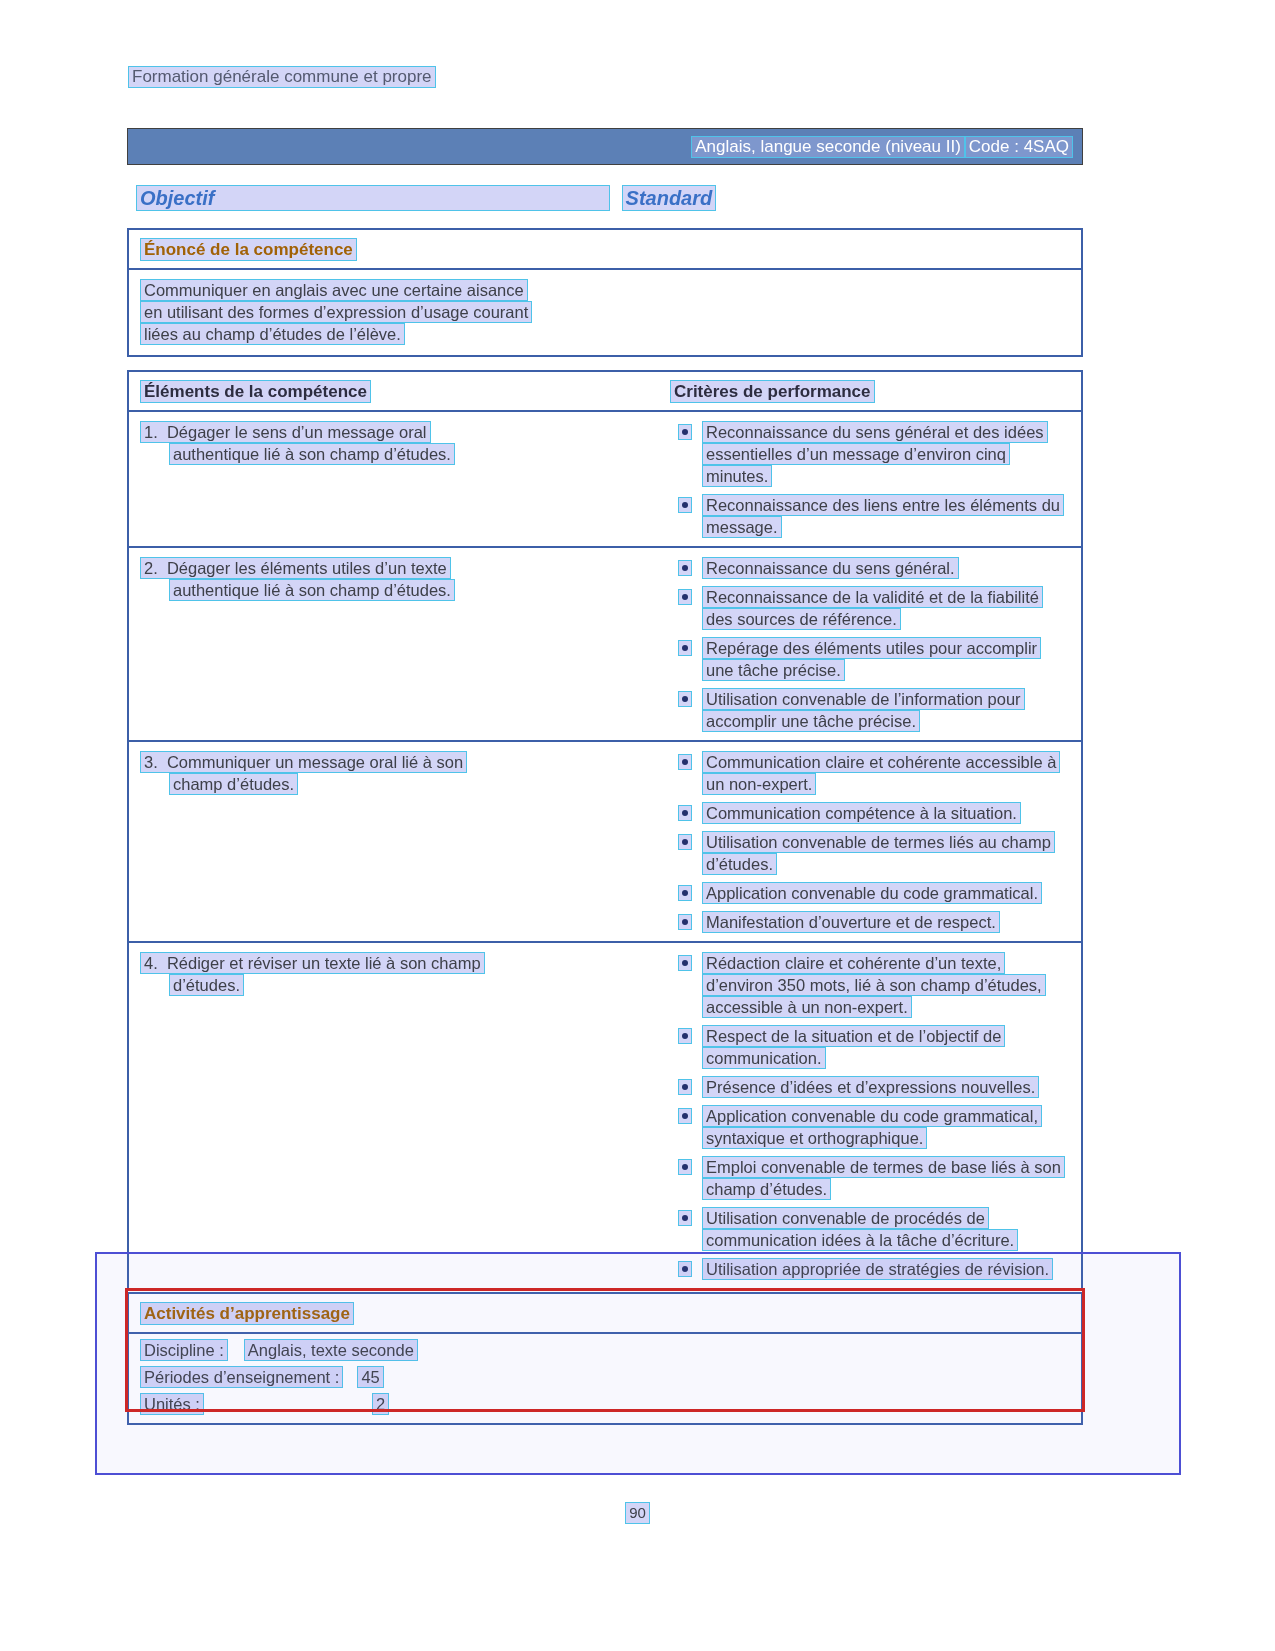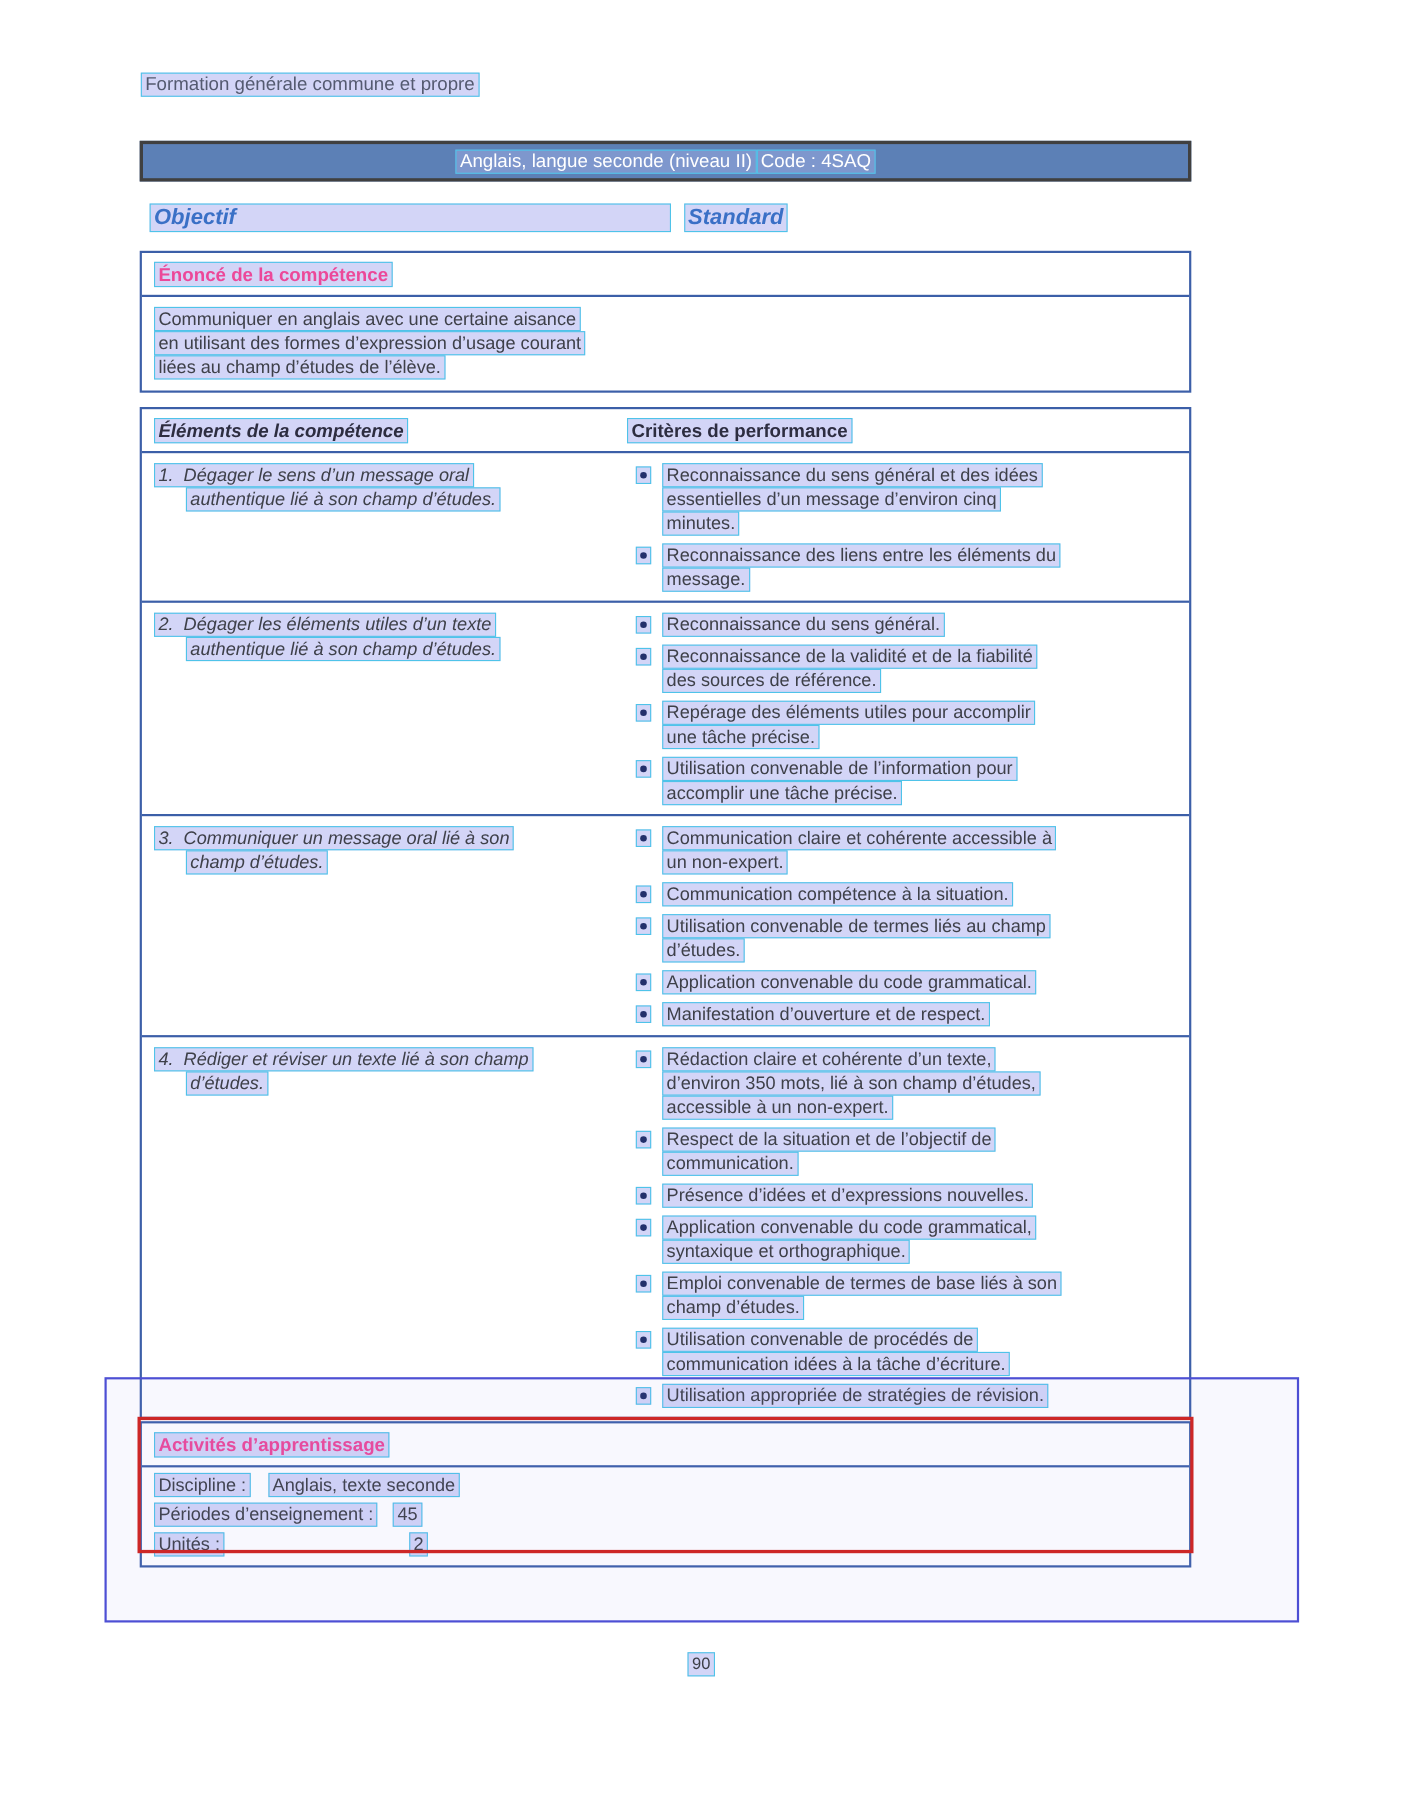--- a/index.html
+++ b/index.html
@@ -32,52 +32,52 @@
 
   .doc-header {
     position: absolute; left: 128px; top: 66px;
     font-size: 17px; color: #545a70;
   }
 
   .title-bar {
     position: absolute; left: 127px; top: 128px;
     width: 956px; height: 37px;
     background: var(--bar-bg);
-    border: 3px solid #404040;
+    border: 1px solid #404040;
     color: #ffffff;
-    display: flex; align-items: center; justify-content: center;
+    display: flex; align-items: center; justify-content: flex-end;
     padding: 0 9px; font-size: 17px;
   }
   .title-bar .hl { background: rgba(190,195,250,0.35); }
 
   .obj-std {
     position: absolute; left: 136px; top: 185px;
     font-size: 20px; font-weight: bold; font-style: italic;
     color: var(--heading); line-height: 24px; white-space: nowrap;
   }
   .obj-std .hl { line-height: 24px; }
   .obj { width: 474px; }
   .std { margin-left: 6px; }
 
   .tbl {
     position: absolute; left: 127px; width: 956px;
     border: 2px solid var(--tbl-border); background: #ffffff;
   }
   .tbl-head { padding: 8px 11px 7px; border-bottom: 2px solid var(--tbl-border); }
-  .tbl-head .hl { font-weight: bold; color: #ec4899; font-size: 17px; line-height: 21px; }
+  .tbl-head .hl { font-weight: bold; color: #a16207; font-size: 17px; line-height: 21px; }
   .tbl-body { padding: 9px 11px 12px; }
 
   .enonce { top: 228px; height: 129px; }
 
   .comp { top: 370px; }
   .comp-head { display: flex; border-bottom: 2px solid var(--tbl-border); padding: 8px 11px 7px; }
   .comp-head .hl { font-weight: bold; color: #2d2d40; font-size: 17px; line-height: 21px; }
   .comp-row { display: flex; border-bottom: 2px solid var(--tbl-border); padding: 9px 11px 8px; }
   .comp-row:last-child { border-bottom: none; }
-  .col-elem { width: 430px; flex: none; padding-right: 4px; font-style: italic; }
+  .col-elem { width: 530px; flex: none; padding-right: 4px; }
   .col-crit { flex: 1; }
   .indent { margin-left: 29px; }
 
   .crit { display: flex; align-items: flex-start; margin-bottom: 7px; }
   .crit:last-child { margin-bottom: 0; }
   .bullet-box {
     width: 14px; height: 16px; padding: 0; margin: 3px 10px 0 8px;
     display: flex; align-items: center; justify-content: center; flex: none;
   }
   .dot { width: 6px; height: 6px; border-radius: 50%; background: #23306b; }

